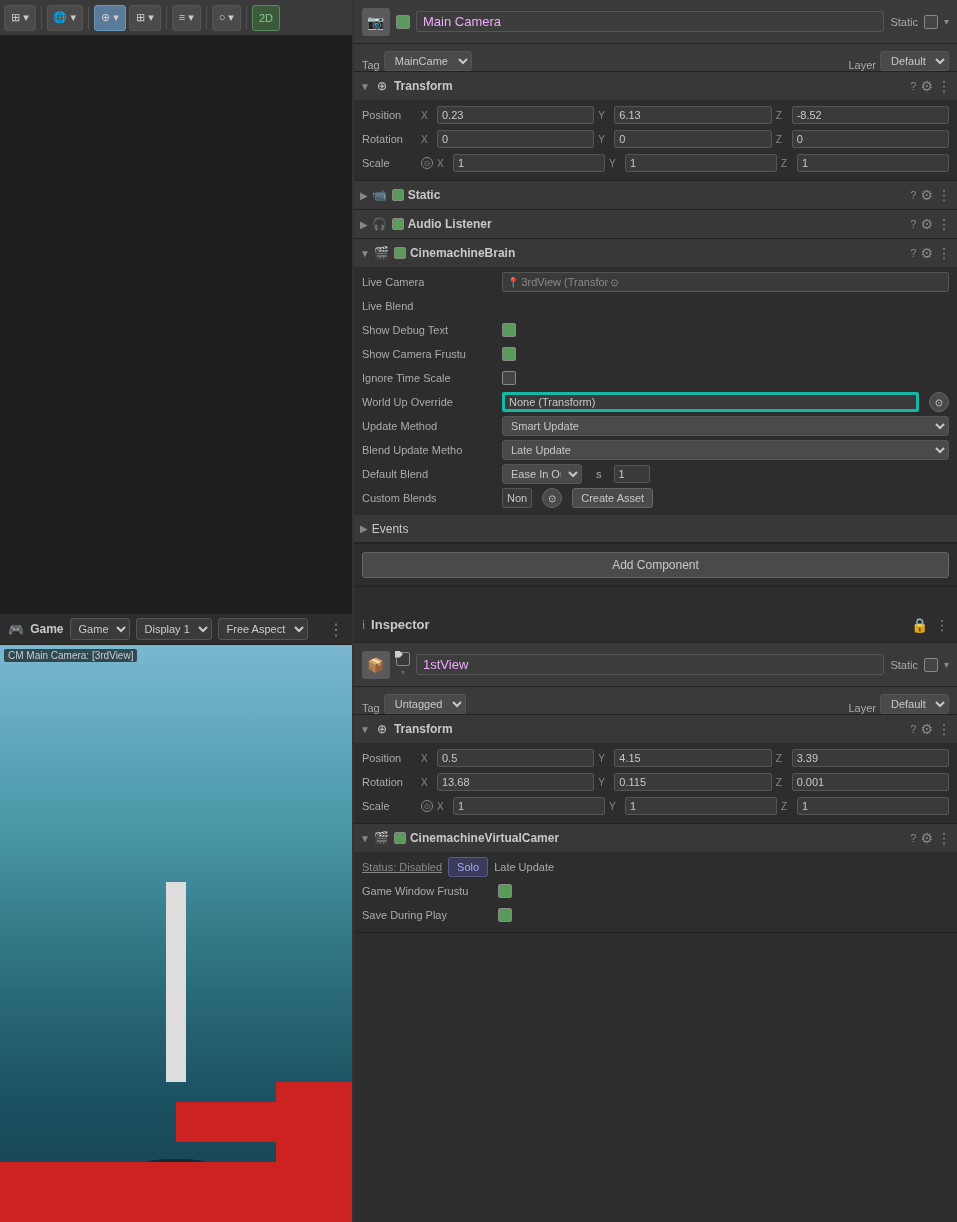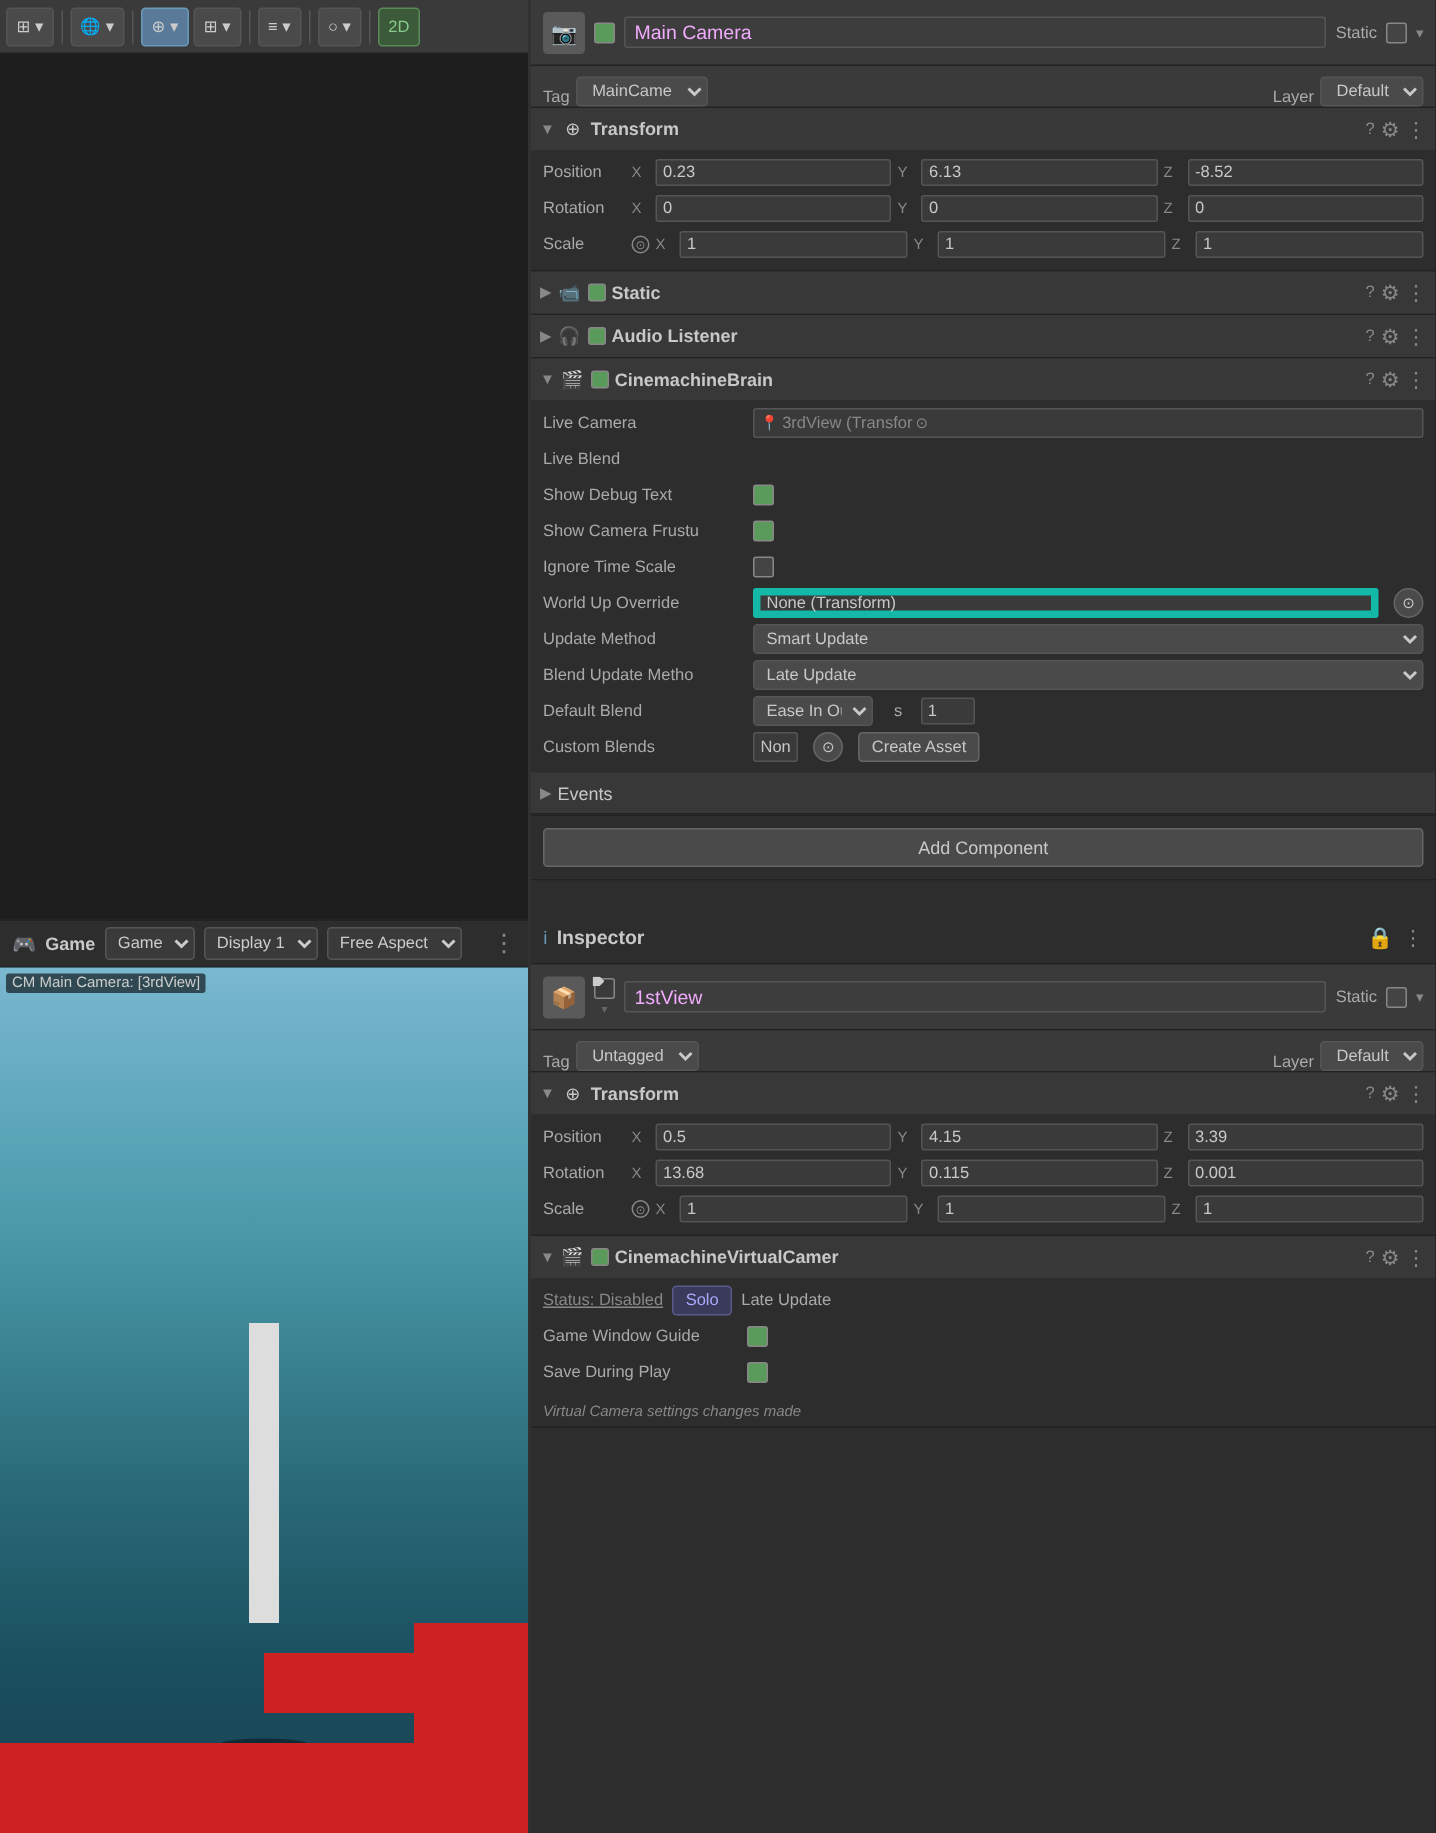--- a/index.html
+++ b/index.html
@@ -784,21 +784,21 @@
           <div class="cm-checkbox"></div>
         </div>
 
         <div class="cm-row">
           <span class="cm-label">Ignore Time Scale</span>
           <div class="cm-checkbox unchecked"></div>
         </div>
 
         <div class="cm-row">
           <span class="cm-label">World Up Override</span>
-          <span class="cm-value" style="flex:1; background:#3a3a3a; border:5px solid #14b8a6; border-radius:2px; padding:1px 4px; display:flex; align-items:center; height:20px;">
+          <span class="cm-value" style="flex:1; background:#3a3a3a; border:3px solid #14b8a6; border-radius:2px; padding:1px 4px; display:flex; align-items:center; height:20px;">
             <span>None (Transform)</span>
           </span>
           <div class="cm-circle-btn">⊙</div>
         </div>
 
         <div class="cm-row">
           <span class="cm-label">Update Method</span>
           <select class="cm-select">
             <option>Smart Update</option>
           </select>
@@ -930,31 +930,28 @@
       </div>
       <div class="vm-fields">
 
         <div class="vm-row">
           <span class="vm-status">Status: Disabled</span>
           <button class="vm-solo-btn">Solo</button>
           <span class="vm-update">Late Update</span>
         </div>
 
         <div class="vm-row">
-          <span class="vm-label">Game Window Guide</span>
+          <span class="vm-label">Game Window Frustu</span>
           <div class="cm-checkbox"></div>
         </div>
 
         <div class="vm-row">
           <span class="vm-label">Save During Play</span>
           <div class="cm-checkbox"></div>
         </div>
       </div>
 
-      <div class="vm-note">
-        <span>Virtual Camera settings changes made</span>
-      </div>
     </div>
 
     <div style="height: 40px; background:#2d2d2d;"></div>
 
   </div>
 </div>
 
 </body></html>

